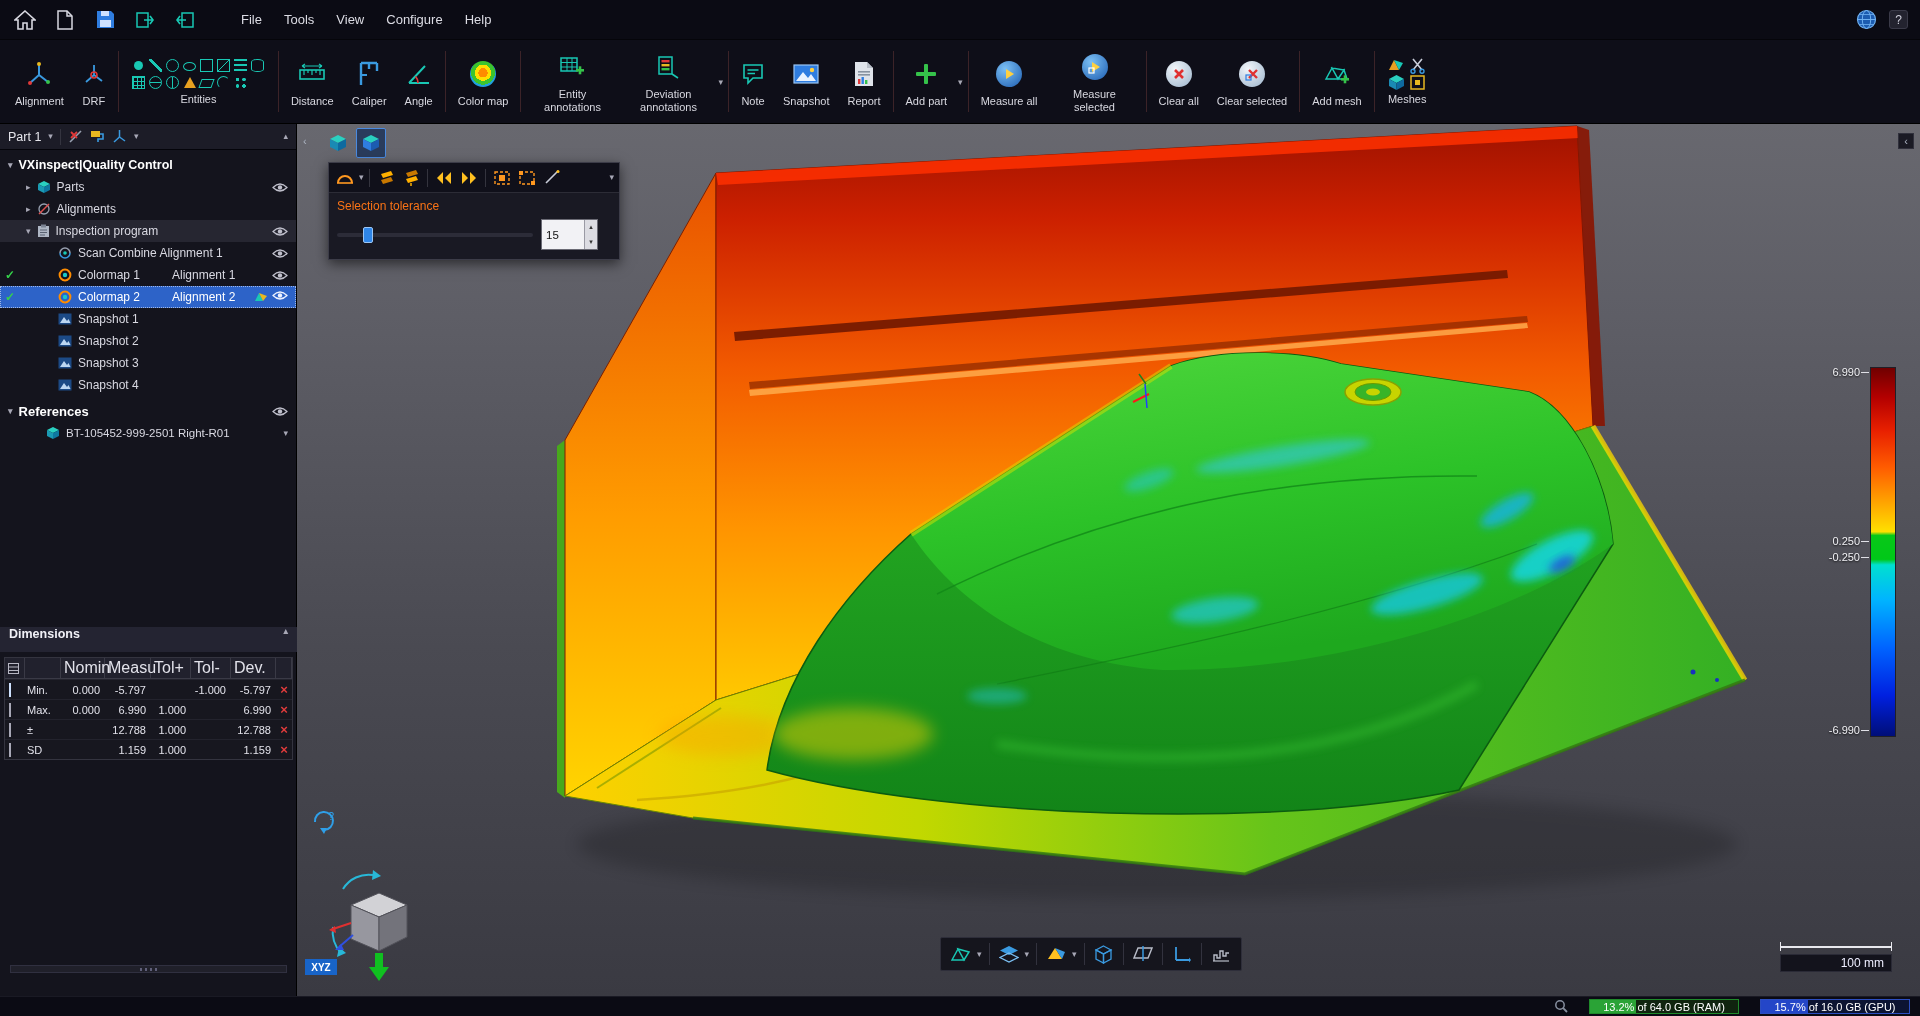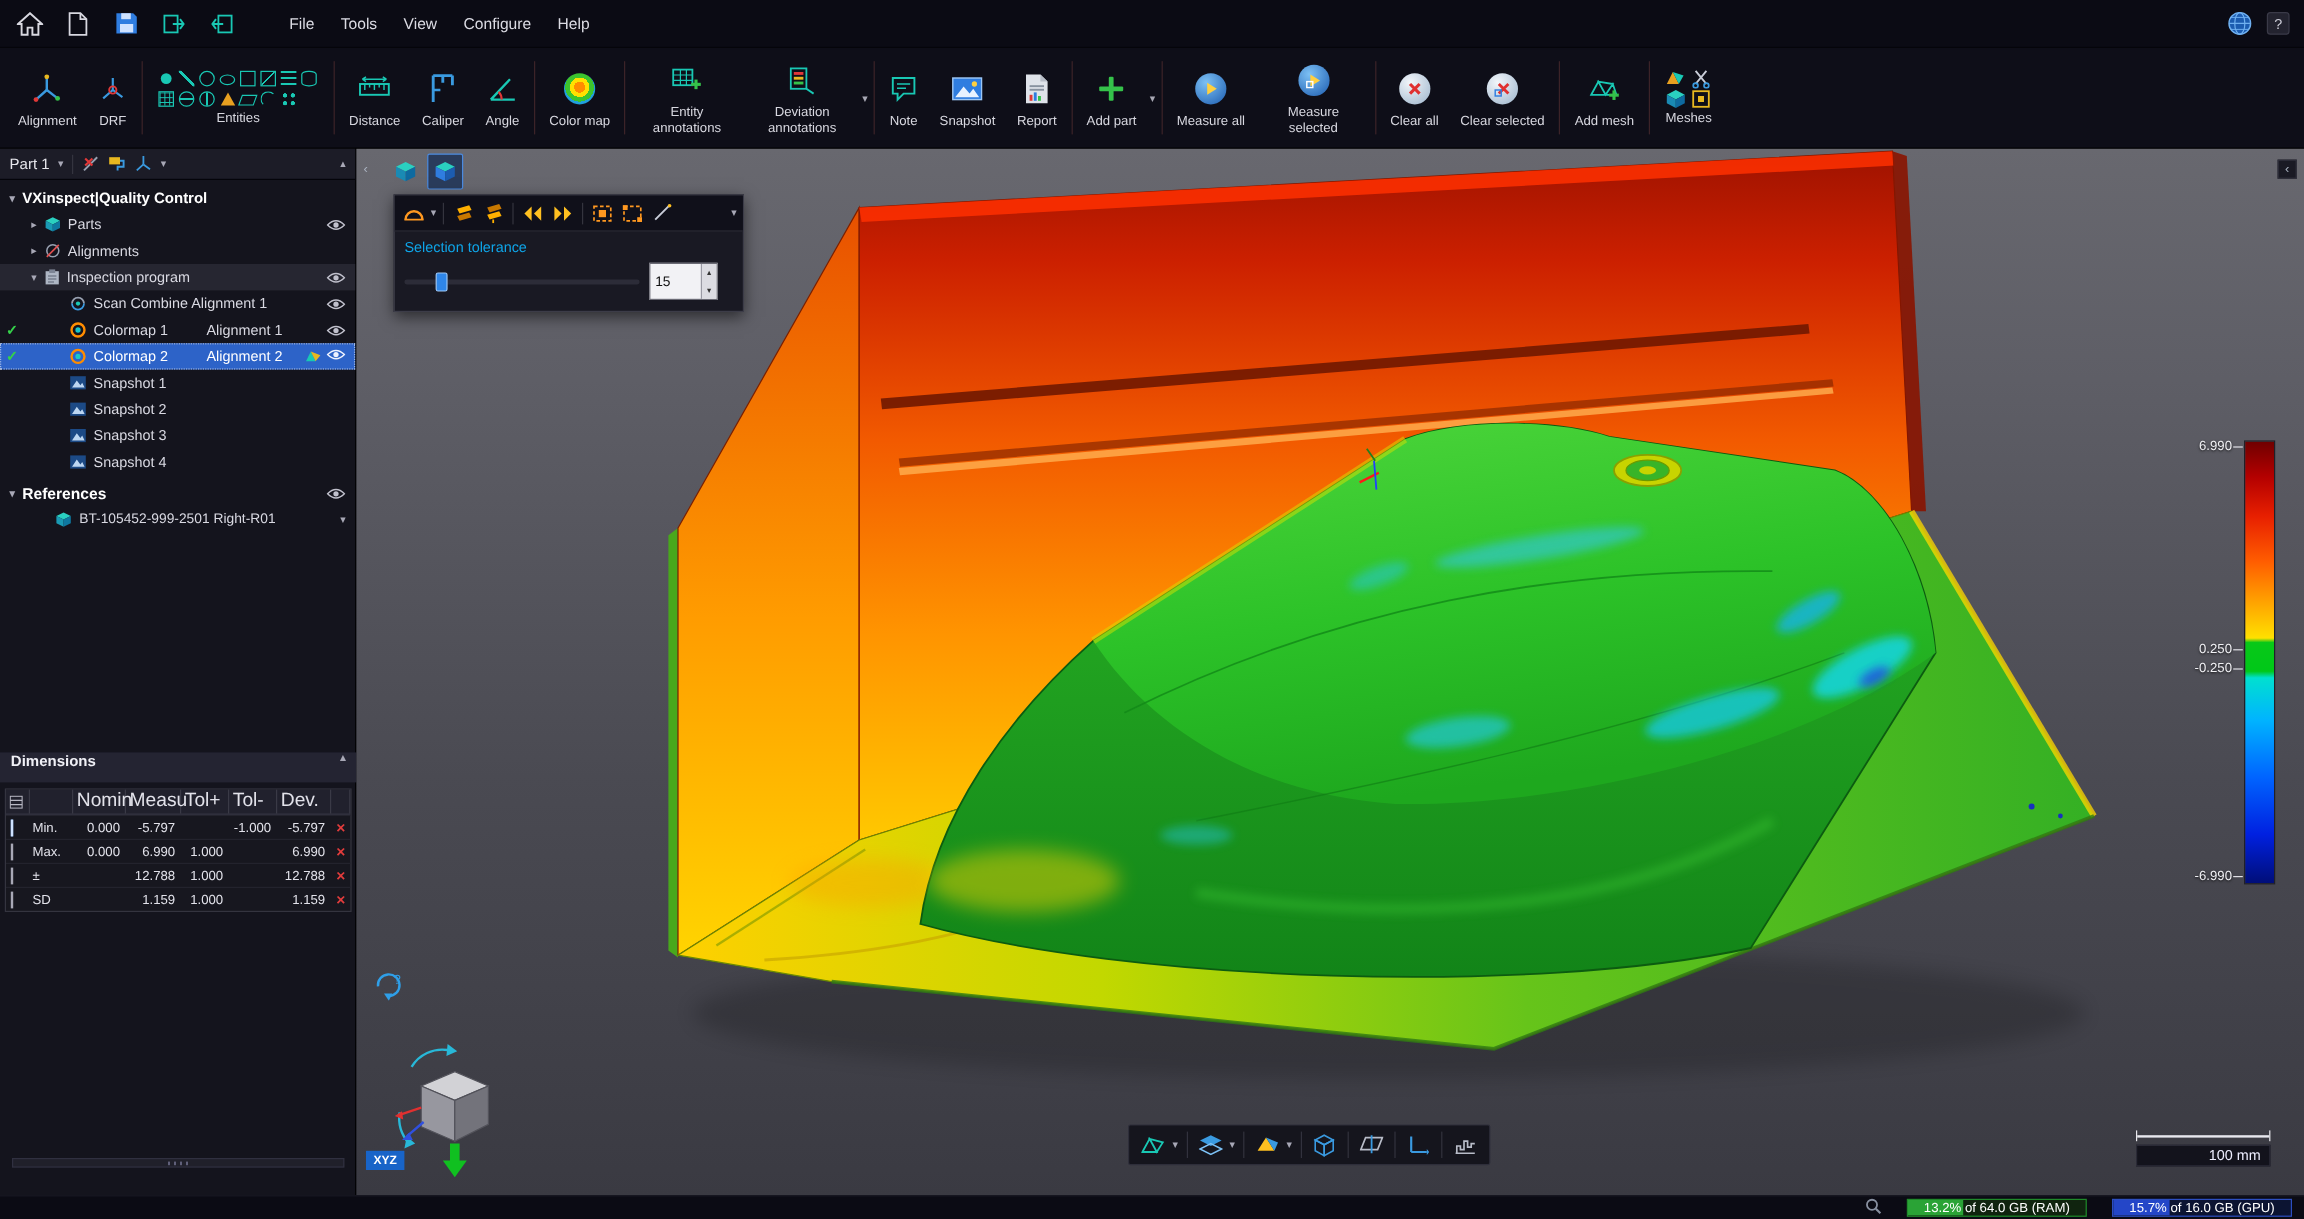--- a/index.html
+++ b/index.html
@@ -92,21 +92,21 @@
   #vp-tabs{position:absolute;left:26px;top:4px;display:flex;gap:3px}
   .vp-tab{width:30px;height:30px;display:flex;align-items:center;justify-content:center;border:1px solid transparent;border-radius:2px;cursor:pointer}
   .vp-tab.selected{background:#2a3c5c;border-color:#4a8ae0}
 
   
   #sel-popup{position:absolute;left:31px;top:38px;width:292px;background:#191923;border:1px solid #3c3c48;box-shadow:0 4px 12px rgba(0,0,0,.55)}
   #sel-toolbar{height:30px;background:#10101a;display:flex;align-items:center;gap:3px;padding:0 5px;border-bottom:1px solid #2c2c36}
   .sp-icon{width:22px;height:22px;display:flex;align-items:center;justify-content:center;cursor:pointer;border-radius:2px}
   .sp-sep{width:1px;height:18px;background:#34343e;margin:0 2px}
   #sel-body{padding:6px 8px 9px 8px}
-  #sel-label{font-size:12px;color:#0ea5e9;margin-bottom:6px}
+  #sel-label{font-size:12px;color:#f97316;margin-bottom:6px}
   #sel-slider-row{display:flex;align-items:center;gap:8px}
   #sel-track{position:relative;width:196px;height:4px;background:#2c2c38;border-radius:2px;cursor:pointer}
   #sel-handle{position:absolute;left:26px;top:-6px;width:10px;height:16px;background:#2f86e8;border:1px solid #9cc6f4;border-radius:2px;cursor:grab}
   #sel-input-wrap{display:flex;align-items:stretch;border:1px solid #6a6a74;background:#f2f2f5;height:31px}
   #sel-input{width:42px;border:0;outline:0;background:transparent;font-size:11.5px;color:#111;padding:0 4px;font-family:"Liberation Sans",sans-serif}
   .spin{width:13px;display:flex;flex-direction:column;border-left:1px solid #9a9aa4}
   .spin span{flex:1;display:flex;align-items:center;justify-content:center;font-size:7px;color:#333;background:#dcdce2;cursor:pointer}
 
   
   #color-scale{position:absolute;right:24px;top:240px;width:84px;height:382px}

